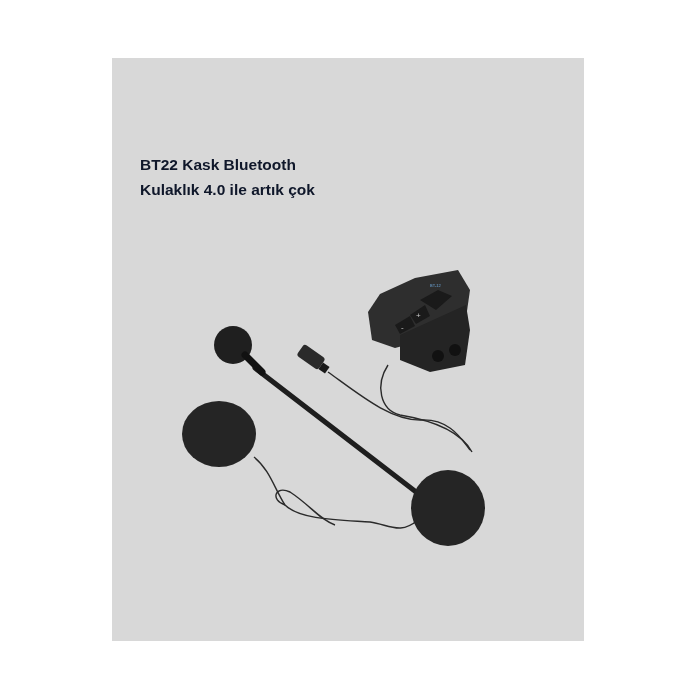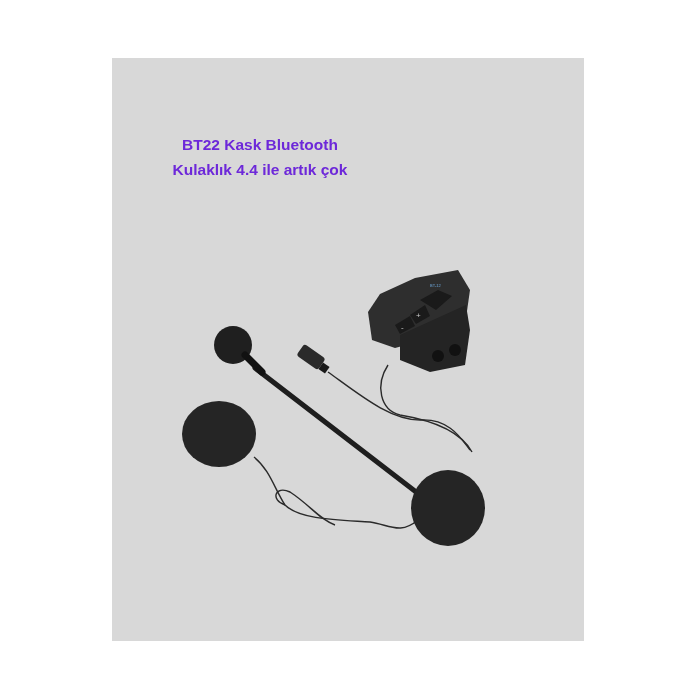--- a/index.html
+++ b/index.html
@@ -1,29 +1,29 @@
 <!DOCTYPE html>
 <html><head>
 <meta charset="utf-8">
 <style>
   html,body{margin:0;padding:0;background:#ffffff;}
   body{width:700px;height:700px;position:relative;overflow:hidden;font-family:"Liberation Sans",sans-serif;}
   .panel{position:absolute;left:112px;top:58px;width:472px;height:583px;background:#d8d8d8;}
-  .caption{position:absolute;left:140px;top:132px;width:240px;text-align:center;font-weight:bold;font-size:15.5px;line-height:25px;color:#6d28d9;}
+  .caption{position:absolute;left:140px;top:152px;width:240px;font-weight:bold;font-size:15.5px;line-height:25px;color:#0f172a;}
   .caption span{display:block;}
   svg.product{position:absolute;left:112px;top:58px;width:472px;height:583px;}
 </style>
 </head>
 <body>
 
 <div class="panel"></div>
 
 <div class="caption">
   <span>BT22 Kask Bluetooth</span>
-  <span>Kulaklık 4.4 ile artık çok</span>
+  <span>Kulaklık 4.0 ile artık çok</span>
 </div>
 
 <svg class="product" viewBox="112 58 472 583">
 
   <g fill="none" stroke="#2a2a2a" stroke-width="1.4">
     <path d="M328 372 C360 395, 390 420, 420 420 C450 418, 462 440, 470 450"></path>
     <path d="M388 365 C375 385, 380 410, 400 415 C430 420, 460 430, 472 452"></path>
     <path d="M254 457 C270 470, 275 490, 285 505 C300 520, 340 520, 370 522 C390 525, 400 535, 418 520"></path>
     <path d="M285 505 C270 500, 275 485, 290 492 C310 505, 320 520, 335 525"></path>
   </g>

